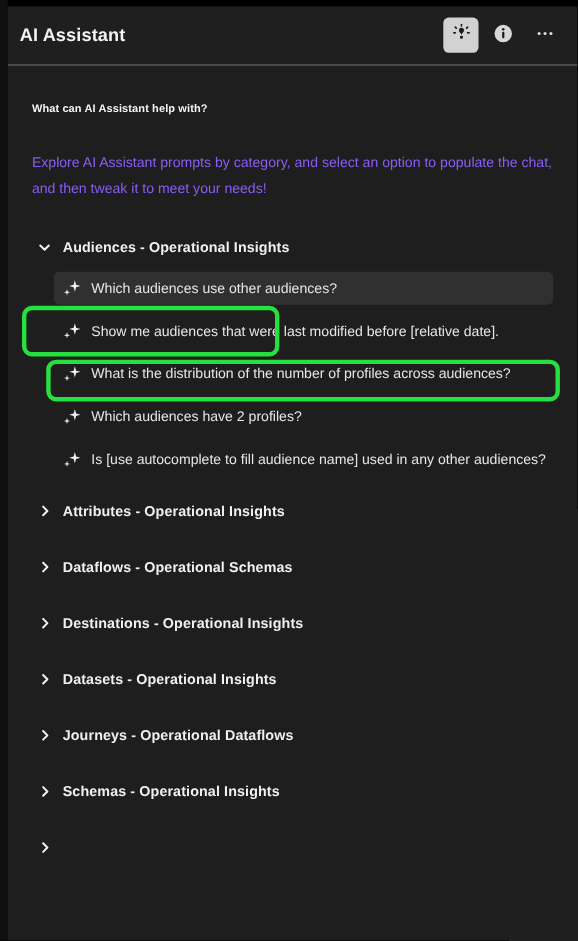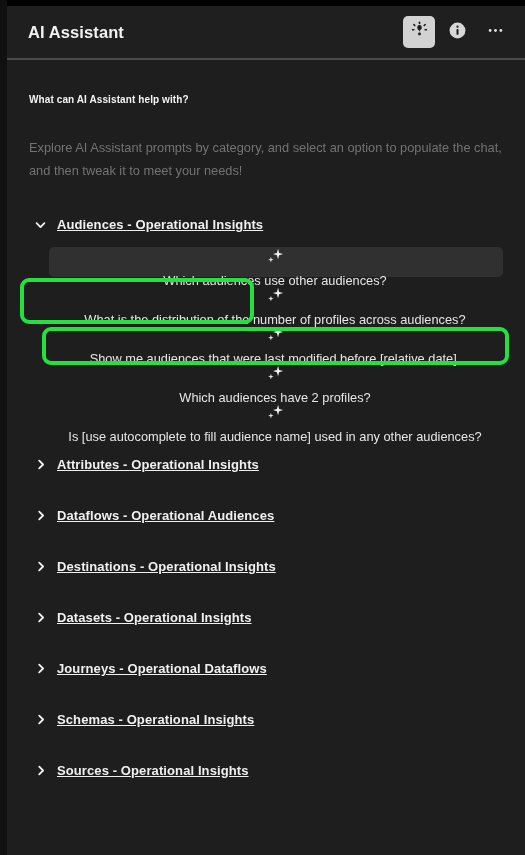--- a/index.html
+++ b/index.html
@@ -51,21 +51,21 @@
   }
 
   
   .header {
     position: relative;
     height: 52px;
     flex: 0 0 52px;
     background: #1f1f1f;
     display: flex;
     align-items: center;
-    padding: 0 14px 0 21px;
+    padding: 0 14px 0 11px;
   }
   .header-title {
     font-size: 16.5px;
     font-weight: bold;
     color: #f2f2f2;
     letter-spacing: .1px;
   }
   .header-actions {
     margin-left: auto;
     display: flex;
@@ -105,21 +105,21 @@
     font-size: 10px;
     font-weight: bold;
     color: #f4f4f4;
     margin-top: 34px;
     letter-spacing: .1px;
   }
 
   .intro-desc {
     font-size: 12.8px;
     line-height: 1.78;
-    color: #737373;
+    color: #8b5cf6;
     margin-top: 32px;
     max-width: 478px;
   }
 
   
   .cat-list { margin-top: 26px; }
 
   .cat-row {
     display: flex;
     align-items: center;
@@ -127,21 +127,20 @@
     gap: 10px;
     cursor: pointer;
     padding-left: 4px;
   }
   .cat-label {
     font-size: 13px;
     font-weight: bold;
     color: #f0f0f0;
     letter-spacing: .1px;
     white-space: nowrap;
-    text-decoration: underline;
   }
   .chev {
     width: 14px;
     height: 14px;
     flex: 0 0 14px;
     display: flex;
     align-items: center;
     justify-content: center;
   }
 
@@ -154,21 +153,20 @@
   .prompt-row {
     display: flex;
     align-items: center;
     gap: 9px;
     height: 30px;
     margin-bottom: 9px;
     padding: 0 10px 0 8px;
     border-radius: 5px;
     cursor: pointer;
     background: transparent;
-    flex-direction: column;
   }
   .prompt-row.active { background: #303030; }
   .prompt-label {
     font-size: 12.8px;
     color: #e6e6e6;
     white-space: nowrap;
   }
   .spark {
     width: 17px;
     height: 17px;
@@ -268,47 +266,47 @@
                 </span>
                 <span class="prompt-label">Which audiences use other audiences?</span>
               </div>
               <div class="prompt-row">
                 <span class="spark">
                   <svg width="17" height="17" viewBox="0 0 20 20" fill="#f0f0f0">
                     <path d="M13 2.2 L14.3 7.0 L19 8.3 L14.3 9.6 L13 14.4 L11.7 9.6 L7 8.3 L11.7 7.0 Z"></path>
                     <path d="M4.6 11.6 L5.35 14.2 L7.9 14.95 L5.35 15.7 L4.6 18.3 L3.85 15.7 L1.3 14.95 L3.85 14.2 Z"></path>
                   </svg>
                 </span>
+                <span class="prompt-label">Show me audiences that were last modified before [relative date].</span>
+              </div>
+              <div class="prompt-row">
+                <span class="spark">
+                  <svg width="17" height="17" viewBox="0 0 20 20" fill="#f0f0f0">
+                    <path d="M13 2.2 L14.3 7.0 L19 8.3 L14.3 9.6 L13 14.4 L11.7 9.6 L7 8.3 L11.7 7.0 Z"></path>
+                    <path d="M4.6 11.6 L5.35 14.2 L7.9 14.95 L5.35 15.7 L4.6 18.3 L3.85 15.7 L1.3 14.95 L3.85 14.2 Z"></path>
+                  </svg>
+                </span>
                 <span class="prompt-label">What is the distribution of the number of profiles across audiences?</span>
               </div>
               <div class="prompt-row">
                 <span class="spark">
                   <svg width="17" height="17" viewBox="0 0 20 20" fill="#f0f0f0">
                     <path d="M13 2.2 L14.3 7.0 L19 8.3 L14.3 9.6 L13 14.4 L11.7 9.6 L7 8.3 L11.7 7.0 Z"></path>
                     <path d="M4.6 11.6 L5.35 14.2 L7.9 14.95 L5.35 15.7 L4.6 18.3 L3.85 15.7 L1.3 14.95 L3.85 14.2 Z"></path>
                   </svg>
                 </span>
-                <span class="prompt-label">Show me audiences that were last modified before [relative date].</span>
+                <span class="prompt-label">Which audiences have 2 profiles?</span>
               </div>
               <div class="prompt-row">
                 <span class="spark">
                   <svg width="17" height="17" viewBox="0 0 20 20" fill="#f0f0f0">
                     <path d="M13 2.2 L14.3 7.0 L19 8.3 L14.3 9.6 L13 14.4 L11.7 9.6 L7 8.3 L11.7 7.0 Z"></path>
                     <path d="M4.6 11.6 L5.35 14.2 L7.9 14.95 L5.35 15.7 L4.6 18.3 L3.85 15.7 L1.3 14.95 L3.85 14.2 Z"></path>
                   </svg>
                 </span>
-                <span class="prompt-label">Which audiences have 2 profiles?</span>
-              </div>
-              <div class="prompt-row">
-                <span class="spark">
-                  <svg width="17" height="17" viewBox="0 0 20 20" fill="#f0f0f0">
-                    <path d="M13 2.2 L14.3 7.0 L19 8.3 L14.3 9.6 L13 14.4 L11.7 9.6 L7 8.3 L11.7 7.0 Z"></path>
-                    <path d="M4.6 11.6 L5.35 14.2 L7.9 14.95 L5.35 15.7 L4.6 18.3 L3.85 15.7 L1.3 14.95 L3.85 14.2 Z"></path>
-                  </svg>
-                </span>
                 <span class="prompt-label">Is [use autocomplete to fill audience name] used in any other audiences?</span>
               </div>
             </div>
           </div>
           <div class="cat-block">
             <div class="cat-row">
               <span class="chev">
                 <svg width="13" height="13" viewBox="0 0 15 15" fill="none" stroke="#f0f0f0" stroke-width="2.1" stroke-linecap="round" stroke-linejoin="round">
                   <path d="M6 3 L10.5 7.5 L6 12"></path>
                 </svg>
@@ -316,21 +314,21 @@
               <span class="cat-label">Attributes - Operational Insights</span>
             </div>
           </div>
           <div class="cat-block">
             <div class="cat-row">
               <span class="chev">
                 <svg width="13" height="13" viewBox="0 0 15 15" fill="none" stroke="#f0f0f0" stroke-width="2.1" stroke-linecap="round" stroke-linejoin="round">
                   <path d="M6 3 L10.5 7.5 L6 12"></path>
                 </svg>
               </span>
-              <span class="cat-label">Dataflows - Operational Audiences</span>
+              <span class="cat-label">Dataflows - Operational Schemas</span>
             </div>
           </div>
           <div class="cat-block">
             <div class="cat-row">
               <span class="chev">
                 <svg width="13" height="13" viewBox="0 0 15 15" fill="none" stroke="#f0f0f0" stroke-width="2.1" stroke-linecap="round" stroke-linejoin="round">
                   <path d="M6 3 L10.5 7.5 L6 12"></path>
                 </svg>
               </span>
               <span class="cat-label">Destinations - Operational Insights</span>
@@ -366,21 +364,20 @@
               <span class="cat-label">Schemas - Operational Insights</span>
             </div>
           </div>
           <div class="cat-block">
             <div class="cat-row">
               <span class="chev">
                 <svg width="13" height="13" viewBox="0 0 15 15" fill="none" stroke="#f0f0f0" stroke-width="2.1" stroke-linecap="round" stroke-linejoin="round">
                   <path d="M6 3 L10.5 7.5 L6 12"></path>
                 </svg>
               </span>
-              <span class="cat-label">Sources - Operational Insights</span>
             </div>
           </div>
         </div>
 
       <div class="anno" id="anno-category" style="border-color: rgb(37, 224, 63);"></div>
       <div class="anno" id="anno-prompt" style="border-color: rgb(37, 224, 63);"></div>
 
     </div>
   </div>
 </div>

